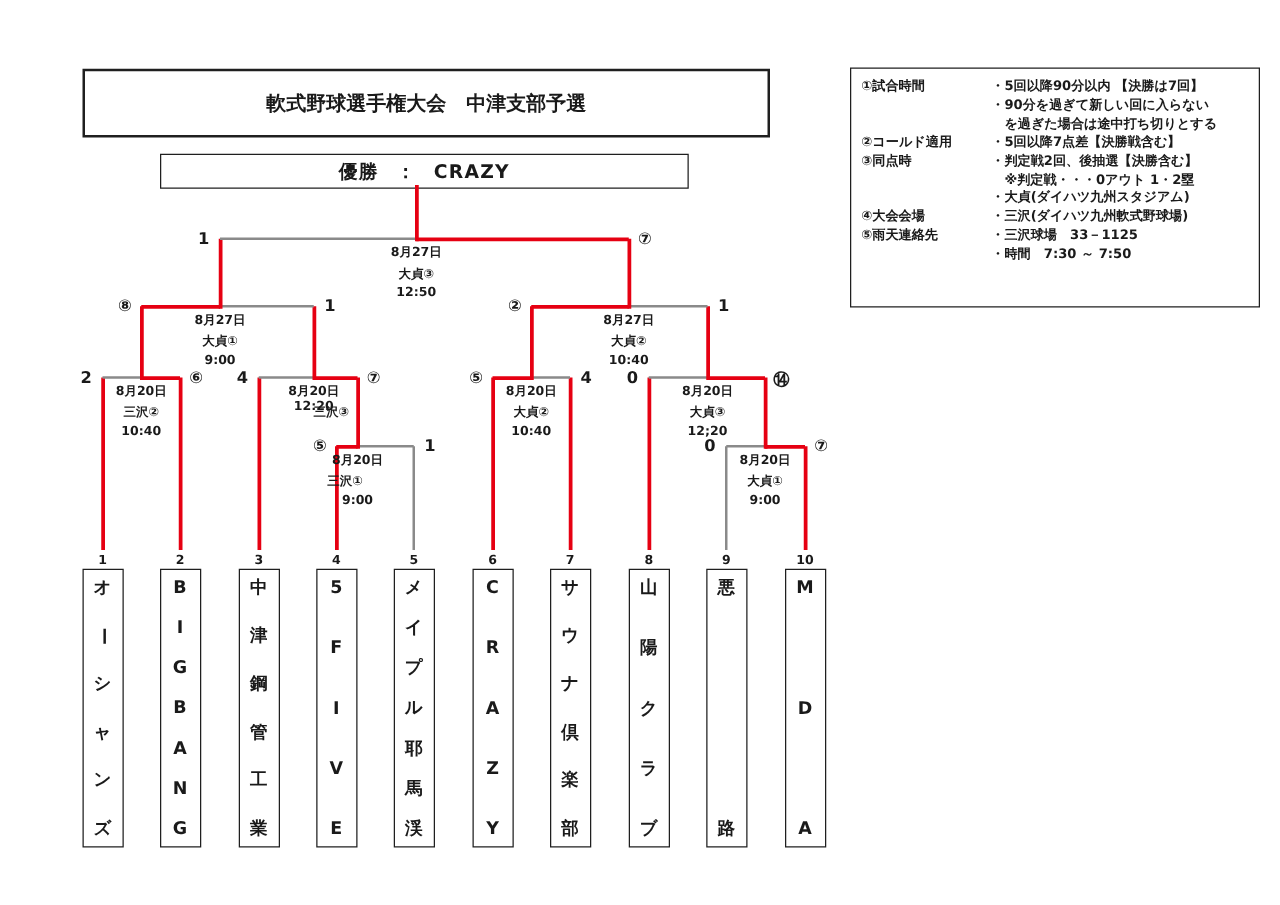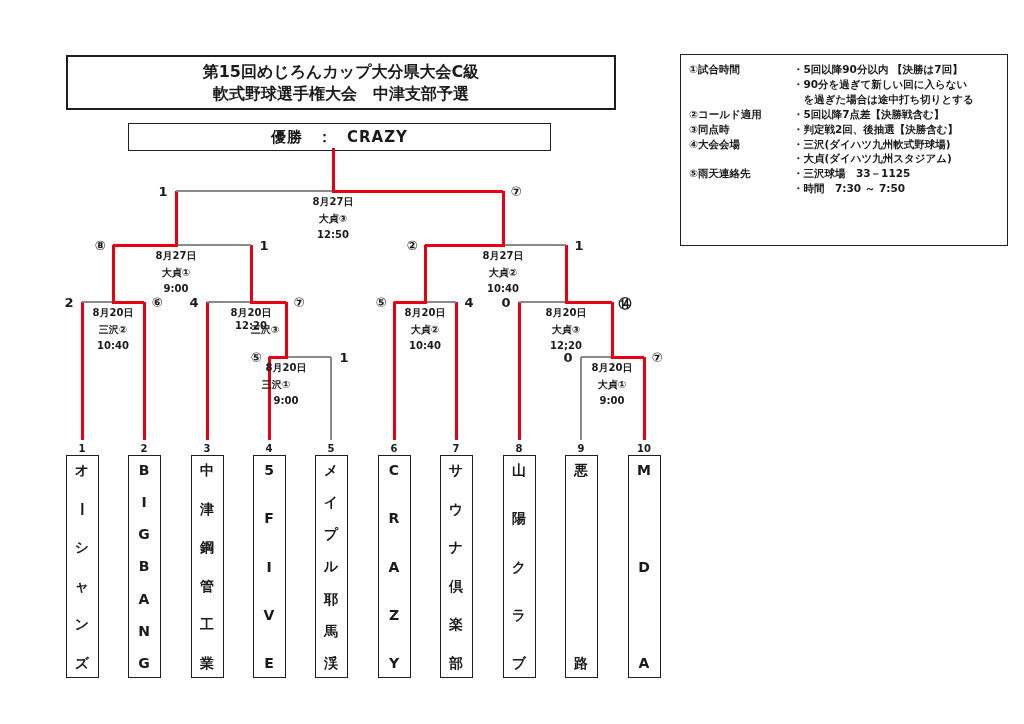--- a/index.html
+++ b/index.html
@@ -26,38 +26,38 @@
             justify-content:space-between;align-items:center;padding:7px 0;box-sizing:border-box;
             font-size:14px;font-weight:bold;line-height:14px;}
   .team-box .rot{transform:rotate(90deg);}
 </style>
 </head>
 <body>
 
 <div id="page">
 
   <div id="title-box" class="box">
-    <div>第15回めじろんカップ大分県大会C級</div>
     <div>軟式野球選手権大会　中津支部予選</div>
   </div>
 
   <div id="champion-box" class="box">
     <span>優勝</span>
     <span>：</span>
     <span>CRAZY</span>
   </div>
 
   <div id="info-box" class="box">
       <div class="info-row"><div class="info-label">①試合時間</div><div class="info-text">・5回以降90分以内 【決勝は7回】</div></div>
       <div class="info-row"><div class="info-label"></div><div class="info-text">・90分を過ぎて新しい回に入らない</div></div>
       <div class="info-row"><div class="info-label"></div><div class="info-text">　を過ぎた場合は途中打ち切りとする</div></div>
       <div class="info-row"><div class="info-label">②コールド適用</div><div class="info-text">・5回以降7点差【決勝戦含む】</div></div>
       <div class="info-row"><div class="info-label">③同点時</div><div class="info-text">・判定戦2回、後抽選【決勝含む】</div></div>
+      <div class="info-row"><div class="info-label"></div><div class="info-text">　※判定戦・・・0アウト 1・2塁</div></div>
+      <div class="info-row"><div class="info-label"></div><div class="info-text">・大貞(ダイハツ九州スタジアム)</div></div>
       <div class="info-row"><div class="info-label">④大会会場</div><div class="info-text">・三沢(ダイハツ九州軟式野球場)</div></div>
-      <div class="info-row"><div class="info-label"></div><div class="info-text">・大貞(ダイハツ九州スタジアム)</div></div>
       <div class="info-row"><div class="info-label">⑤雨天連絡先</div><div class="info-text">・三沢球場　33－1125</div></div>
       <div class="info-row"><div class="info-label"></div><div class="info-text">・時間　7:30 ～ 7:50</div></div>
     </div>
 
 
   <div id="bracket" class="abs" style="left:0;top:0;width:1024px;height:724px;">
       <div class="abs" style="left: 80.5px; top: 302px; width: 3px; height: 138px; background: rgb(230, 0, 18);"></div>
       <div class="team-number" style="left: 82px; top: 443px;">1</div>
       <div class="team-box" style="left: 65.5px; top: 455px; width: 33px; height: 223px;">
         <span>オ</span>

